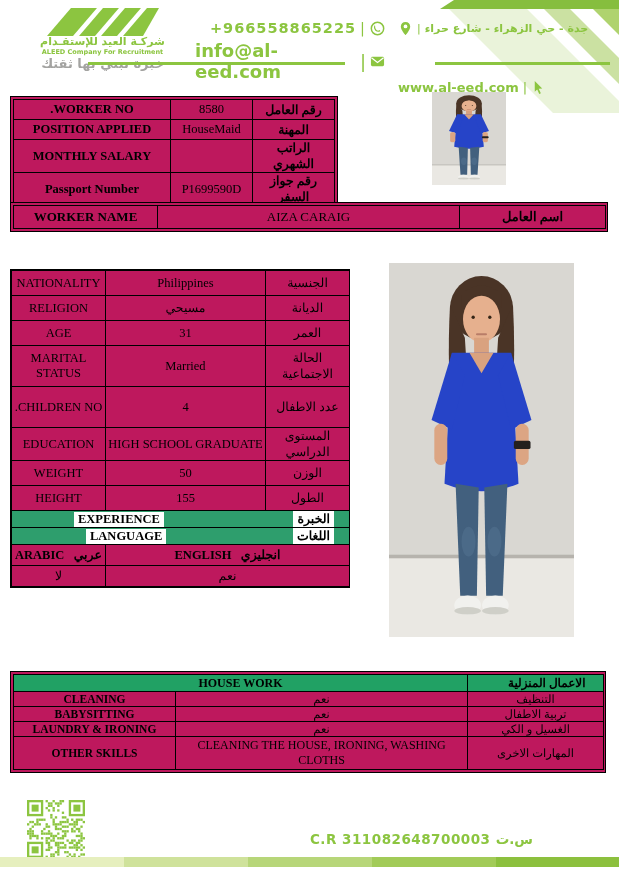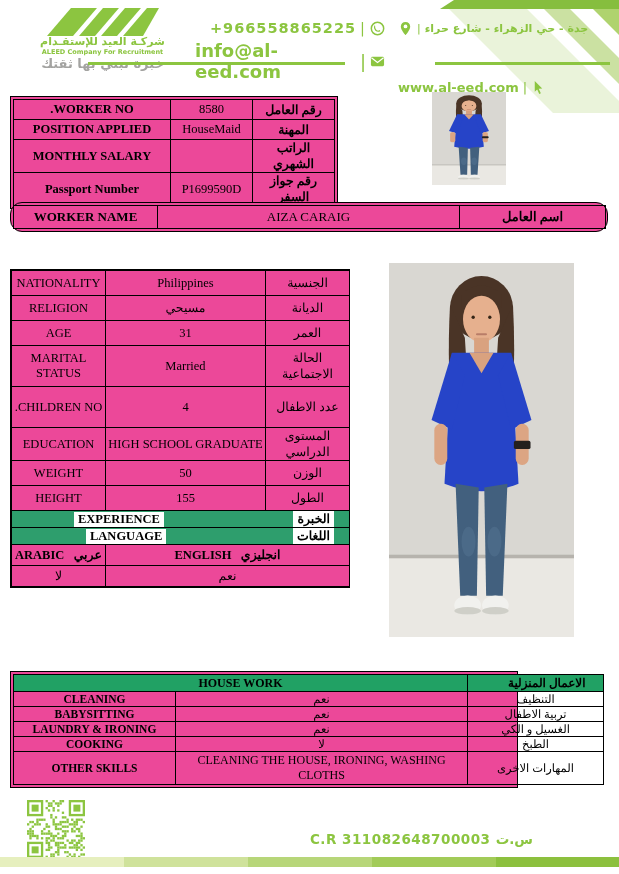--- a/index.html
+++ b/index.html
@@ -31,46 +31,46 @@
   #address-line { left:398px; top:21px; width:212px; font-size:11px; }
   #website-line { left:398px; top:40px; width:212px; justify-content:flex-start; font-size:13px;margin-top:40px; }
   .sep { font-weight:normal; color:#8CC540; }
   .hicon { width:15px; height:15px; flex:0 0 auto; }
 
   .hr-green { position:absolute; height:2.5px; background:#8CC540; top:62px; z-index:2; }
   #hr-left  { left:88px;  width:257px; }
   #hr-right { left:435px; width:175px; }
 
   
-  .twrap { position:absolute; border:1.5px solid #000; padding:2px; background:#ec4899; }
+  .twrap { position:absolute; border:1.5px solid #000; padding:2px; background:#be185d; }
   table  { border-collapse:collapse; table-layout:fixed; width:100%; }
   td     { border:1.5px solid #000; text-align:center; vertical-align:middle;
            font-size:12.5px; color:#000; padding:0 2px; overflow:hidden; }
   td.b   { font-weight:bold; }
   td.ar  { direction:rtl; }
 
   #worker-info  { left:10px; top:96px;  width:328px; }
   #worker-info td { height:20px; }
 
   #photo-small { position:absolute; left:432px; top:92px; width:74px; height:93px;
                  background:#cfccc5; overflow:hidden; }
   #photo-small svg { width:100%; height:100%; display:block; }
 
-  #worker-name { left:10px; top:202px; width:598px;border-radius:12px; }
+  #worker-name { left:10px; top:202px; width:598px; }
   #worker-name td { height:23px; font-size:13px; }
 
   #details { left:10px; top:269px; width:340px; border:0.5px solid #000; padding:0; }
   #details td { font-size:12.5px; }
   .h26 td { height:25px; } .h42 td { height:41px; }
 
   .green-bar { background:#2E9E6D; height:17px !important; }
   .green-bar .chip { background:#fff; font-weight:bold; padding:0 4px; font-size:12.5px; }
   .bar-flex { display:flex; justify-content:space-between; align-items:center; }
 
-  #housework { left:10px; top:671px; width:508px; }
+  #housework { left:10px; top:671px; width:596px; }
   #housework td { height:15px; font-size:11.5px; padding:0 4px; }
   #housework td.hw-green { background:#21A164; height:17px; font-weight:bold; font-size:12px; }
   #housework tr.tall td { height:33px; line-height:1.25; }
 
   
   #photo-large { position:absolute; left:389px; top:263px; width:185px; height:374px;
                  background:#d8d6d1; overflow:hidden; }
   #photo-large svg { width:100%; height:100%; display:block; }
 
   
@@ -333,25 +333,20 @@
       </tr>
       <tr>
         <td class="b">BABYSITTING</td>
         <td class="ar">نعم</td>
         <td class="ar">تربية الاطفال</td>
       </tr>
       <tr>
         <td class="b">LAUNDRY &amp; IRONING</td>
         <td class="ar">نعم</td>
         <td class="ar">الغسيل و الكي</td>
-      </tr>
-      <tr>
-        <td class="b">COOKING</td>
-        <td class="ar">لا</td>
-        <td class="ar">الطبخ</td>
       </tr>
       <tr class="tall">
         <td class="b">OTHER SKILLS</td>
         <td style="font-size:12px;">CLEANING THE HOUSE, IRONING, WASHING CLOTHS</td>
         <td class="ar">المهارات الاخرى</td>
       </tr>
     </tbody>
       </table>
   </div>
 

